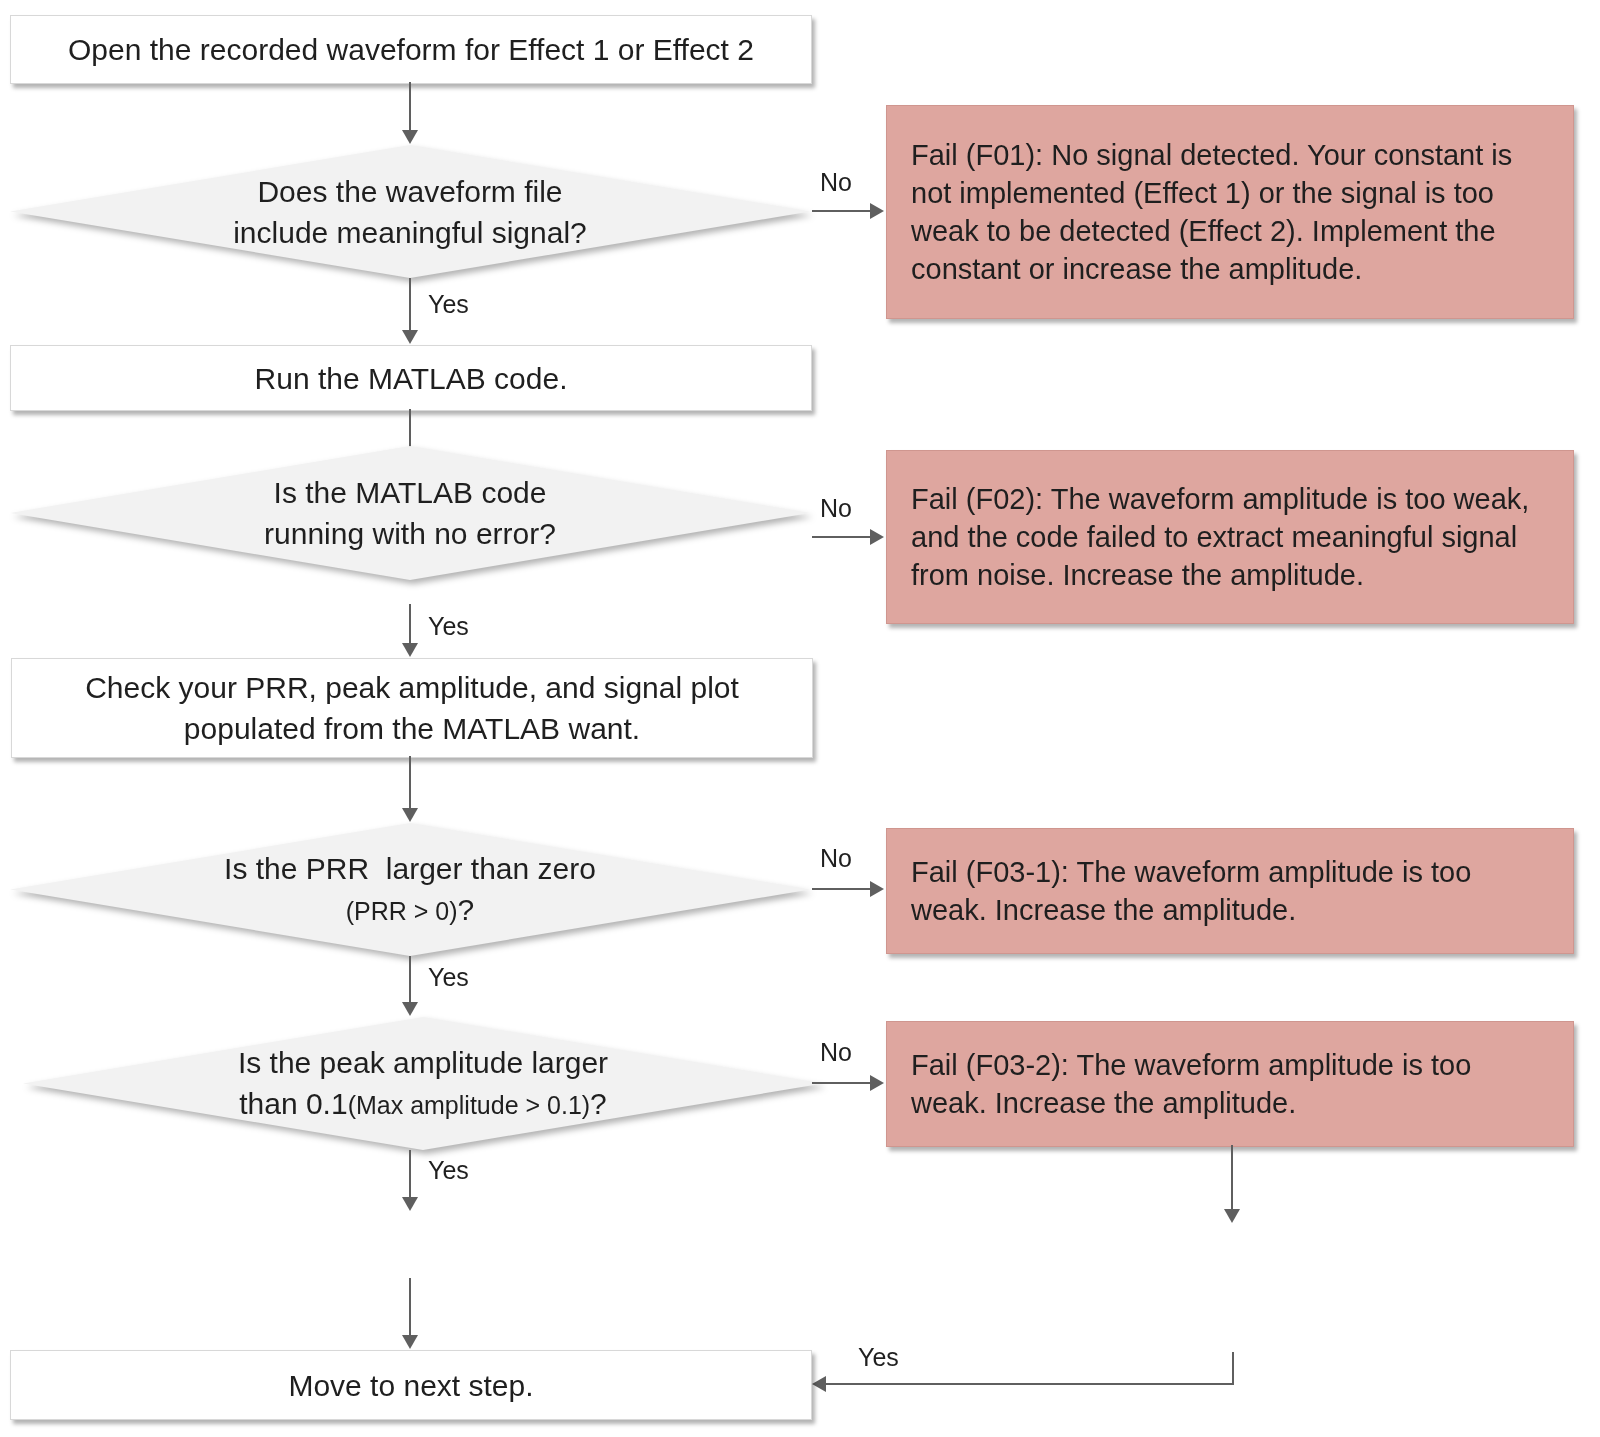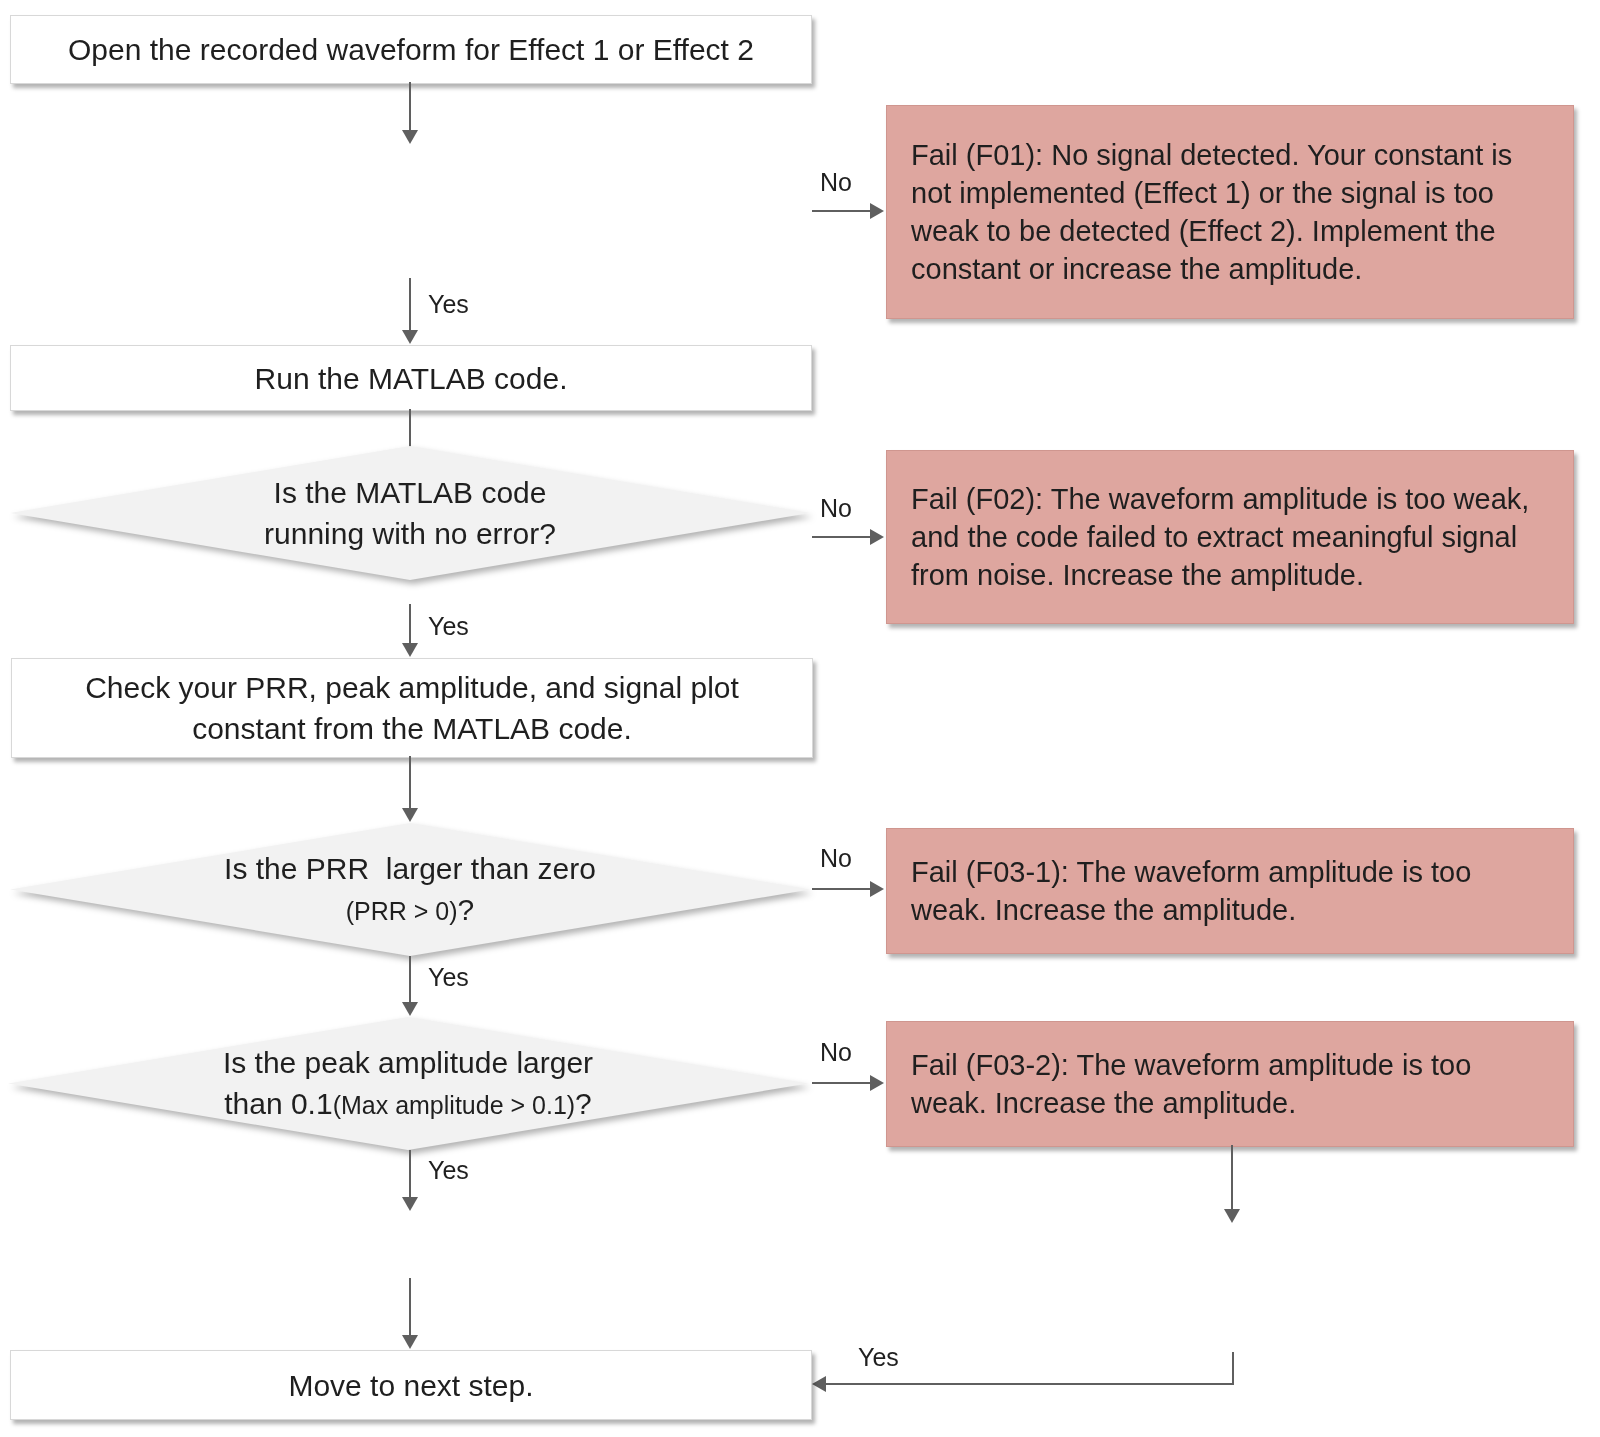--- a/index.html
+++ b/index.html
@@ -59,20 +59,29 @@
 
 <div id="stage">
 
   <div class="pbox" style="left:10px;top:15px;width:800px;height:67px">
     <span>Open the recorded waveform for Effect 1 or Effect 2</span>
   </div>
 
   <div class="vline" style="left:409px;top:82px;height:50px"></div>
   <div class="ah-down" style="left:402px;top:130px"></div>
 
+  <div class="diamond" style="left:10px;top:145px;width:800px;height:133px">
+    <div class="dshadow">
+        <div class="dshape"></div>
+      </div>
+    <div class="dcontent">
+      <div>Does the waveform file</div>
+      <div>include meaningful signal?</div>
+    </div>
+  </div>
 
   <div class="lbl" style="left:820px;top:170px">No</div>
   <div class="hline" style="left:812px;top:210px;width:60px"></div>
   <div class="ah-right" style="left:870px;top:203px"></div>
 
   <div class="fail" style="left:886px;top:105px;width:686px;height:212px">
     <div class="ftext">
       <span class="b">Fail (F01)</span><span class="prewrap">: No signal detected. Your constant is not implemented (Effect 1) or the signal is too weak to be detected (Effect 2). Implement the constant or increase the amplitude.</span>
     </div>
   </div>
@@ -107,21 +116,21 @@
       <span class="b">Fail (F02)</span><span class="prewrap">: The waveform amplitude is too weak, and the code failed to extract meaningful signal from noise. Increase the amplitude.</span>
     </div>
   </div>
 
   <div class="lbl" style="left:428px;top:614px">Yes</div>
   <div class="vline" style="left:409px;top:604px;height:41px"></div>
   <div class="ah-down" style="left:402px;top:643px"></div>
 
   <div class="pbox" style="left:11px;top:658px;width:800px;height:98px">
     <div>Check your PRR, peak amplitude, and signal plot</div>
-    <div>constant from the MATLAB code.</div>
+    <div>populated from the MATLAB want.</div>
   </div>
 
   <div class="vline" style="left:409px;top:756px;height:54px"></div>
   <div class="ah-down" style="left:402px;top:808px"></div>
 
   <div class="diamond" style="left:10px;top:823px;width:800px;height:133px">
     <div class="dshadow">
         <div class="dshape"></div>
       </div>
     <div class="dcontent">
@@ -137,21 +146,21 @@
   <div class="fail" style="left:886px;top:828px;width:686px;height:124px">
     <div class="ftext">
       <span class="b">Fail (F03-1)</span><span class="prewrap">: The waveform amplitude is too weak. Increase the amplitude.</span>
     </div>
   </div>
 
   <div class="lbl" style="left:428px;top:965px">Yes</div>
   <div class="vline" style="left:409px;top:956px;height:48px"></div>
   <div class="ah-down" style="left:402px;top:1002px"></div>
 
-  <div class="diamond" style="left:8px;top:1017px;width:800px;height:133px">
+  <div class="diamond" style="left:23px;top:1017px;width:800px;height:133px">
     <div class="dshadow">
         <div class="dshape"></div>
       </div>
     <div class="dcontent">
       <div>Is the peak amplitude larger</div>
       <div><span>than 0.1</span><span class="small">(Max amplitude &gt; 0.1)</span><span>?</span></div>
     </div>
   </div>
 
   <div class="lbl" style="left:820px;top:1040px">No</div>

